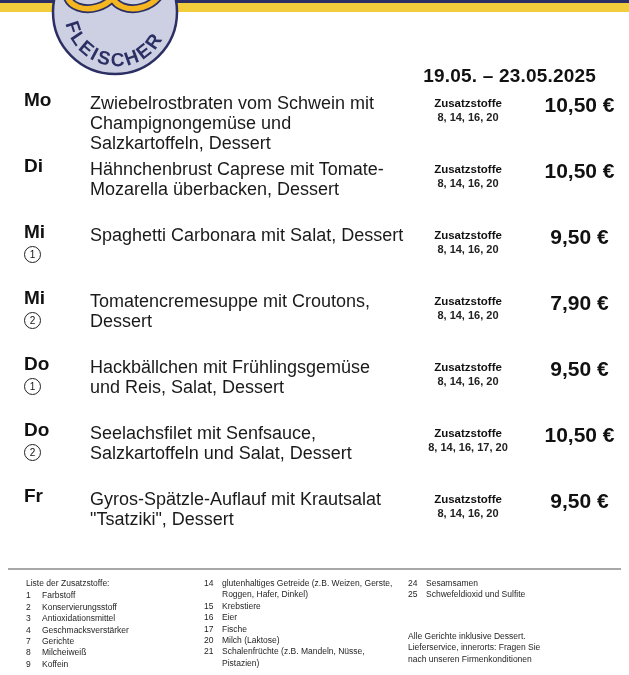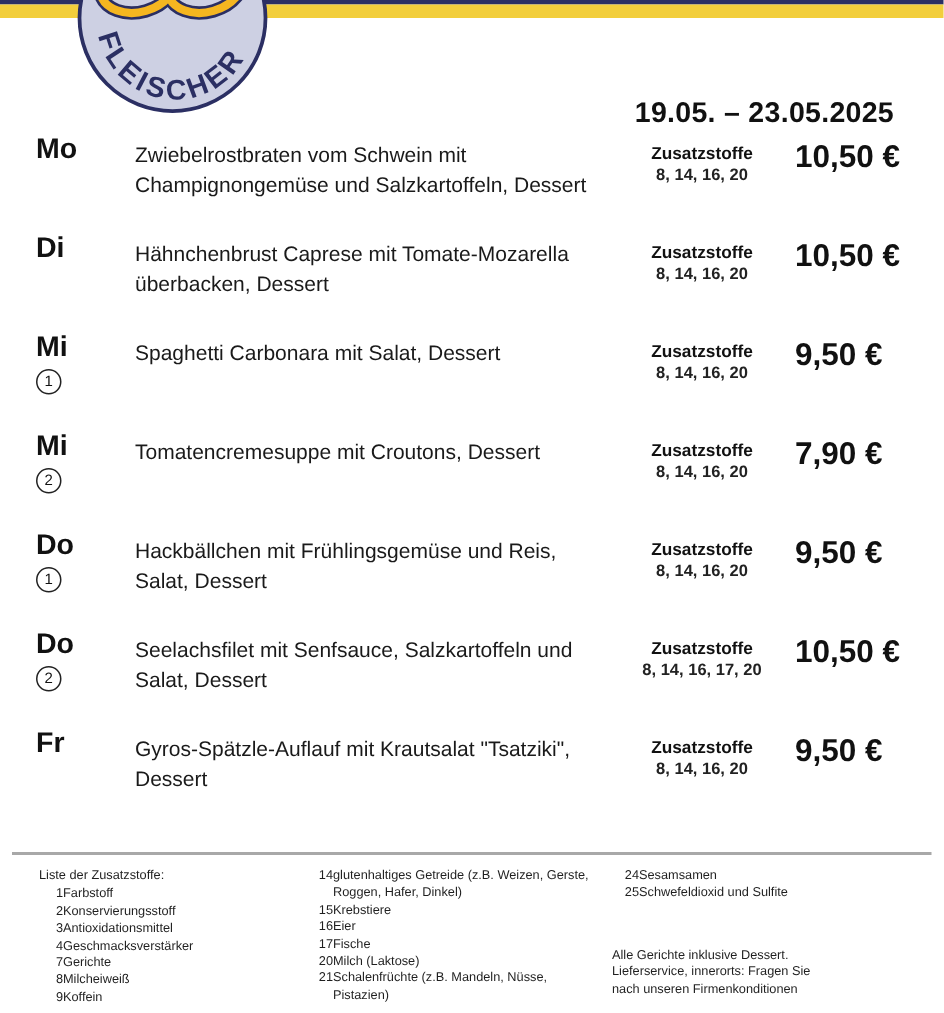--- a/index.html
+++ b/index.html
@@ -96,21 +96,21 @@
     border-radius: 50%;
     font-size: 10px;
     line-height: 1;
     margin-top: 4px;
     color: #111111;
   }
   .col-desc {
     flex: 1 1 auto;
     padding-top: 7px;
     padding-right: 8px;
-    font-size: 14px;
+    font-size: 18px;
     line-height: 20px;
     color: #1a1a1a;
   }
   .col-add {
     width: 112px;
     flex: 0 0 112px;
     text-align: center;
     padding-top: 10px;
     box-sizing: border-box;
   }
@@ -122,21 +122,21 @@
   }
   .add-nums {
     font-size: 11px;
     line-height: 15px;
     color: #222222;
     font-weight: bold;
   }
   .col-price {
     width: 105px;
     flex: 0 0 105px;
-    text-align: left;
+    text-align: center;
     padding-top: 7px;
     padding-left: 6px;
     box-sizing: border-box;
     font-size: 21px;
     font-weight: bold;
     color: #111111;
     white-space: nowrap;
   }
 
   
@@ -160,21 +160,21 @@
   }
   .fcol-1 { width: 200px; flex: 0 0 200px; padding-left: 26px; box-sizing: border-box; }
   .fcol-2 { width: 200px; flex: 0 0 200px; padding-left: 4px; box-sizing: border-box; }
   .fcol-3 { width: 229px; flex: 0 0 229px; padding-left: 8px; box-sizing: border-box; }
 
   .f-heading { margin-bottom: 1px; }
   .f-item { display: flex; }
   .f-num {
     width: 16px;
     flex: 0 0 16px;
-    text-align: right;
+    text-align: left;
   }
   .fcol-2 .f-num, .fcol-3 .f-num {
     width: 18px;
     flex: 0 0 18px;
   }
   .f-label { flex: 1 1 auto; }
   .notice {
     margin-top: 30px;
   }
   .notice div { white-space: nowrap; }

